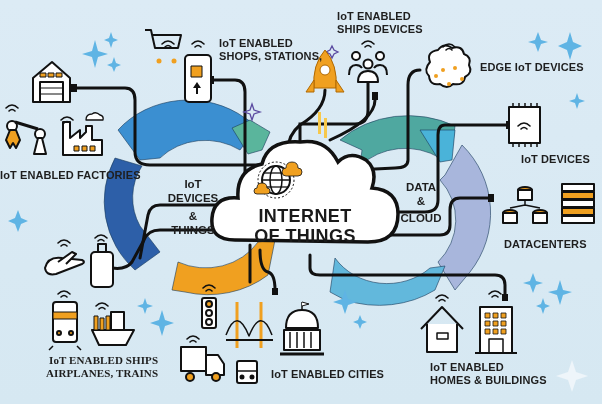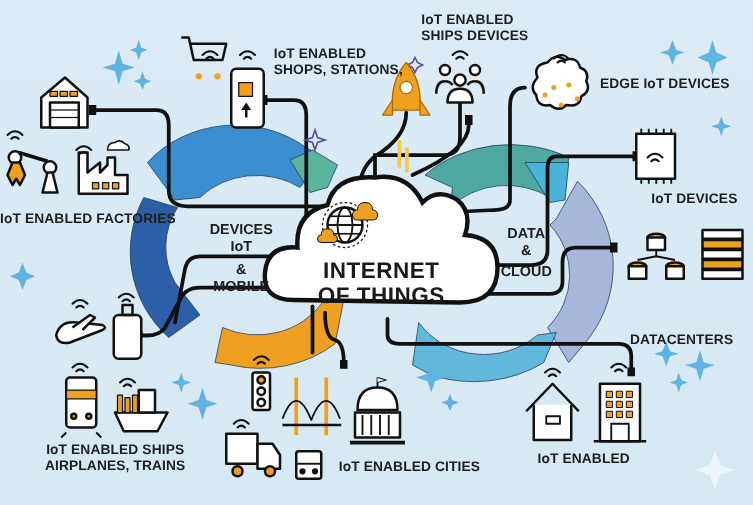--- a/index.html
+++ b/index.html
@@ -351,24 +351,24 @@
         </g>
     </g>
   </svg>
 
   <div class="center-title">
     <span style="display:block">INTERNET</span>
     <span style="display:block">OF THINGS</span>
   </div>
 
   <div class="ring-lbl" style="left:158px;top:177px;width:70px;">
+    <span style="display:block">IoT</span>
     <span style="display:block">DEVICES</span>
-    <span style="display:block">IoT</span>
     <span style="display:block;margin-top:4px">&amp;</span>
-    <span style="display:block">MOBILE</span>
+    <span style="display:block">THINGS</span>
   </div>
   <div class="ring-lbl" style="left:396px;top:180px;width:50px;">
     <span style="display:block">DATA</span>
     <span style="display:block">&amp;</span>
     <span style="display:block;margin-top:3px">CLOUD</span>
   </div>
 
   <div class="lbl" style="left:0px;top:169px;">
     <span>IoT ENABLED FACTORIES</span>
   </div>
@@ -379,26 +379,27 @@
   <div class="lbl" style="left:337px;top:10px;">
     <span>IoT ENABLED</span>
     <span>SHIPS DEVICES</span>
   </div>
   <div class="lbl" style="left:480px;top:61px;">
     <span>EDGE IoT DEVICES</span>
   </div>
   <div class="lbl" style="left:477px;top:153px;margin-left:44px;">
     <span>IoT DEVICES</span>
   </div>
-  <div class="lbl" style="left:504px;top:238px;margin-top:28px;">
+  <div class="lbl" style="left:504px;top:238px;">
     <span>DATACENTERS</span>
   </div>
   <div class="lbl" style="left:430px;top:361px;">
     <span>IoT ENABLED</span>
+    <span>HOMES &amp; BUILDINGS</span>
   </div>
   <div class="lbl" style="left:271px;top:368px;">
     <span>IoT ENABLED CITIES</span>
   </div>
-  <div class="lbl" style="left:36px;top:354px;text-align:center;">
+  <div class="lbl" style="left:46px;top:354px;text-align:right;font-family:Liberation Serif, serif;">
     <span>IoT ENABLED SHIPS</span>
     <span>AIRPLANES, TRAINS</span>
   </div>
 </div>
 
 </body></html>

